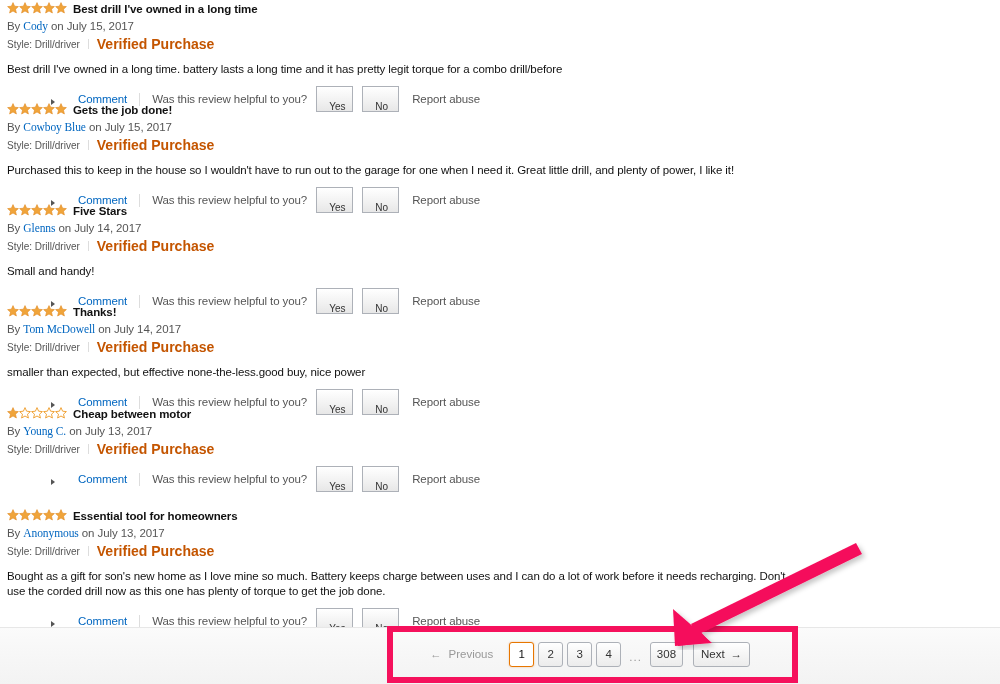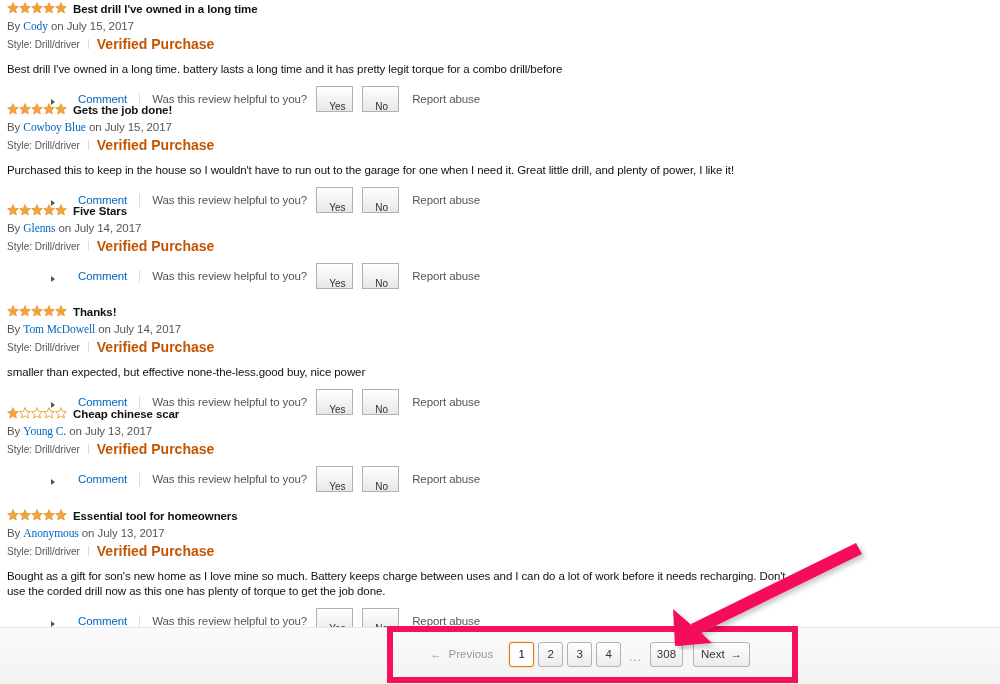--- a/index.html
+++ b/index.html
@@ -391,20 +391,21 @@
           </span>
         </span>
         <span class="review-title">Five Stars</span>
       </div>
       <div class="byline"><span>By</span> <span class="author">Glenns</span> <span>on</span> <span>July 14, 2017</span></div>
       <div class="meta-row">
         <span class="meta-style">Style: Drill/driver</span>
         <span class="meta-sep"></span>
         <span class="verified">Verified Purchase</span>
       </div>
+      <div class="review-body">Small and handy!</div>
       <div class="actions">
         <span class="comment-link">
           <span class="tri"></span>
           <span>Comment</span>
         </span>
         <span class="act-sep"></span>
         <span class="helpful-q">Was this review helpful to you?</span>
         <button class="yn">Yes</button>
         <button class="yn">No</button>
         <span class="report">Report abuse</span>
@@ -482,21 +483,21 @@
             <svg width="12" height="12" viewBox="0 0 12 12">
               <polygon points="6,0.6 7.6,4.2 11.4,4.6 8.5,7.2 9.4,11 6,9 2.6,11 3.5,7.2 0.6,4.6 4.4,4.2" fill="#ffffff" stroke="#f0a43a" stroke-width="1" stroke-linejoin="round"></polygon>
             </svg>
           </span>
           <span class="star">
             <svg width="12" height="12" viewBox="0 0 12 12">
               <polygon points="6,0.6 7.6,4.2 11.4,4.6 8.5,7.2 9.4,11 6,9 2.6,11 3.5,7.2 0.6,4.6 4.4,4.2" fill="#ffffff" stroke="#f0a43a" stroke-width="1" stroke-linejoin="round"></polygon>
             </svg>
           </span>
         </span>
-        <span class="review-title">Cheap chinese scar</span>
+        <span class="review-title">Cheap between motor</span>
       </div>
       <div class="byline"><span>By</span> <span class="author">Young C.</span> <span>on</span> <span>July 13, 2017</span></div>
       <div class="meta-row">
         <span class="meta-style">Style: Drill/driver</span>
         <span class="meta-sep"></span>
         <span class="verified">Verified Purchase</span>
       </div>
       <div class="actions">
         <span class="comment-link">
           <span class="tri"></span>

